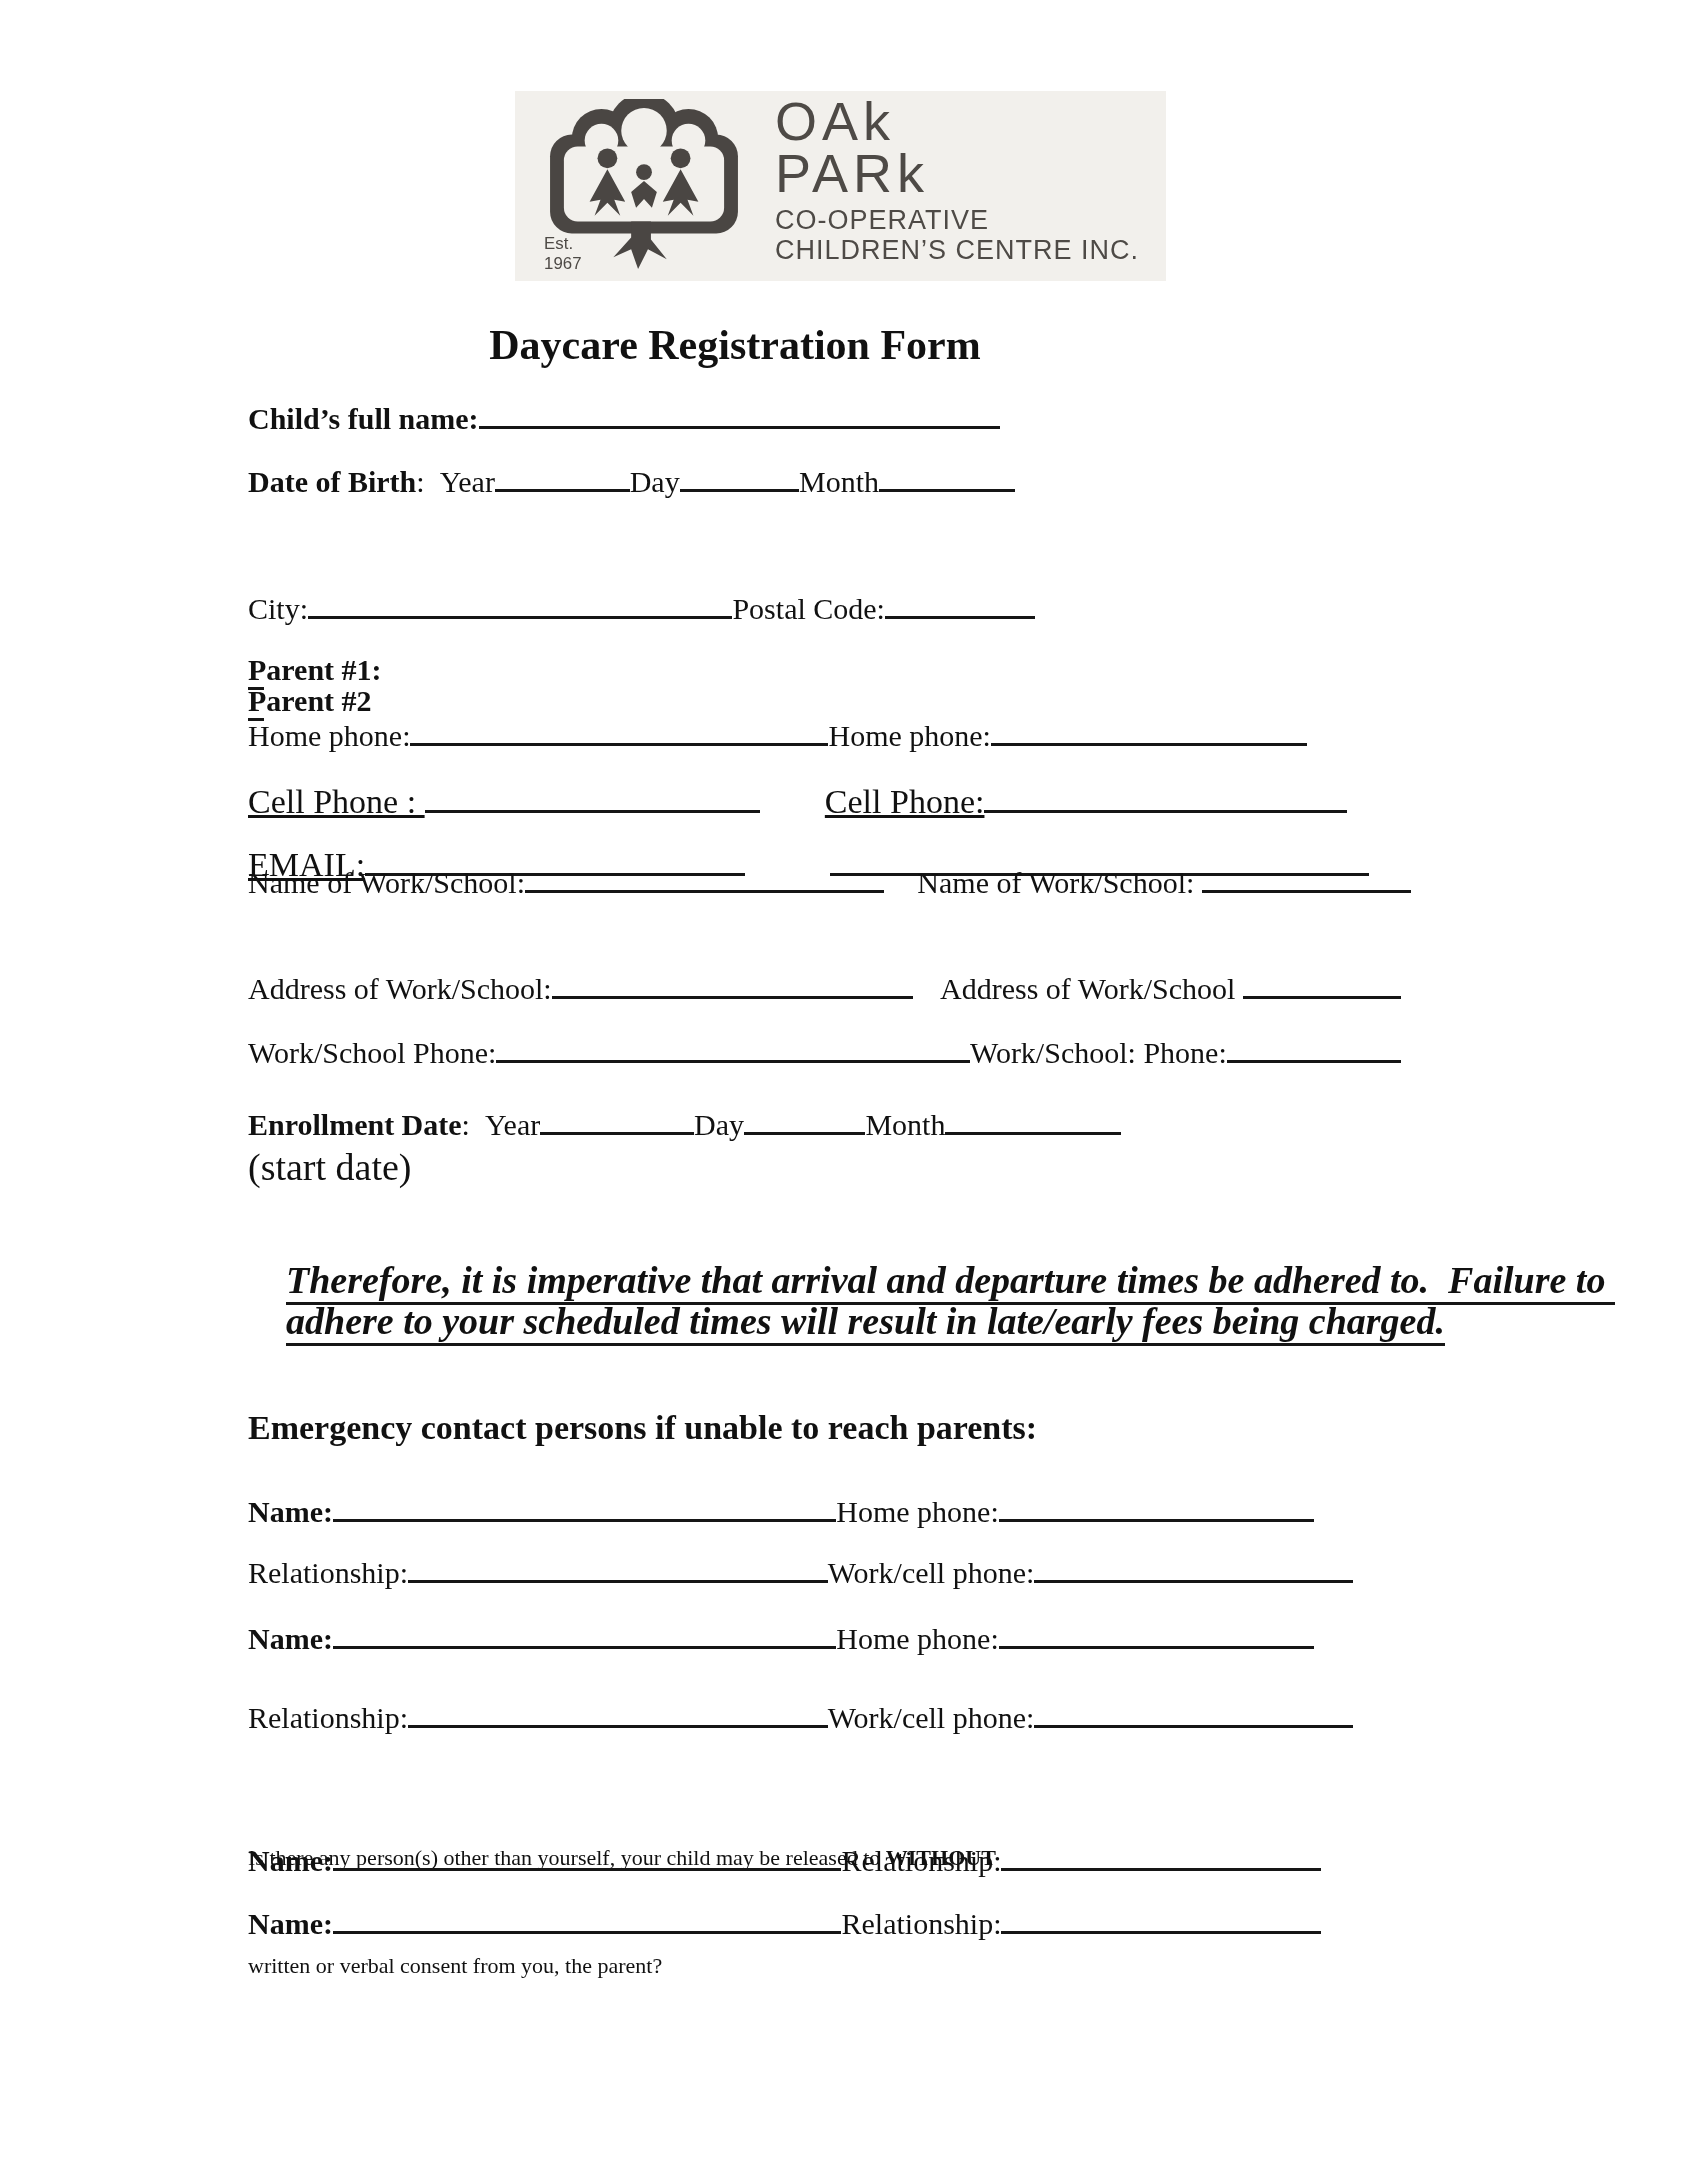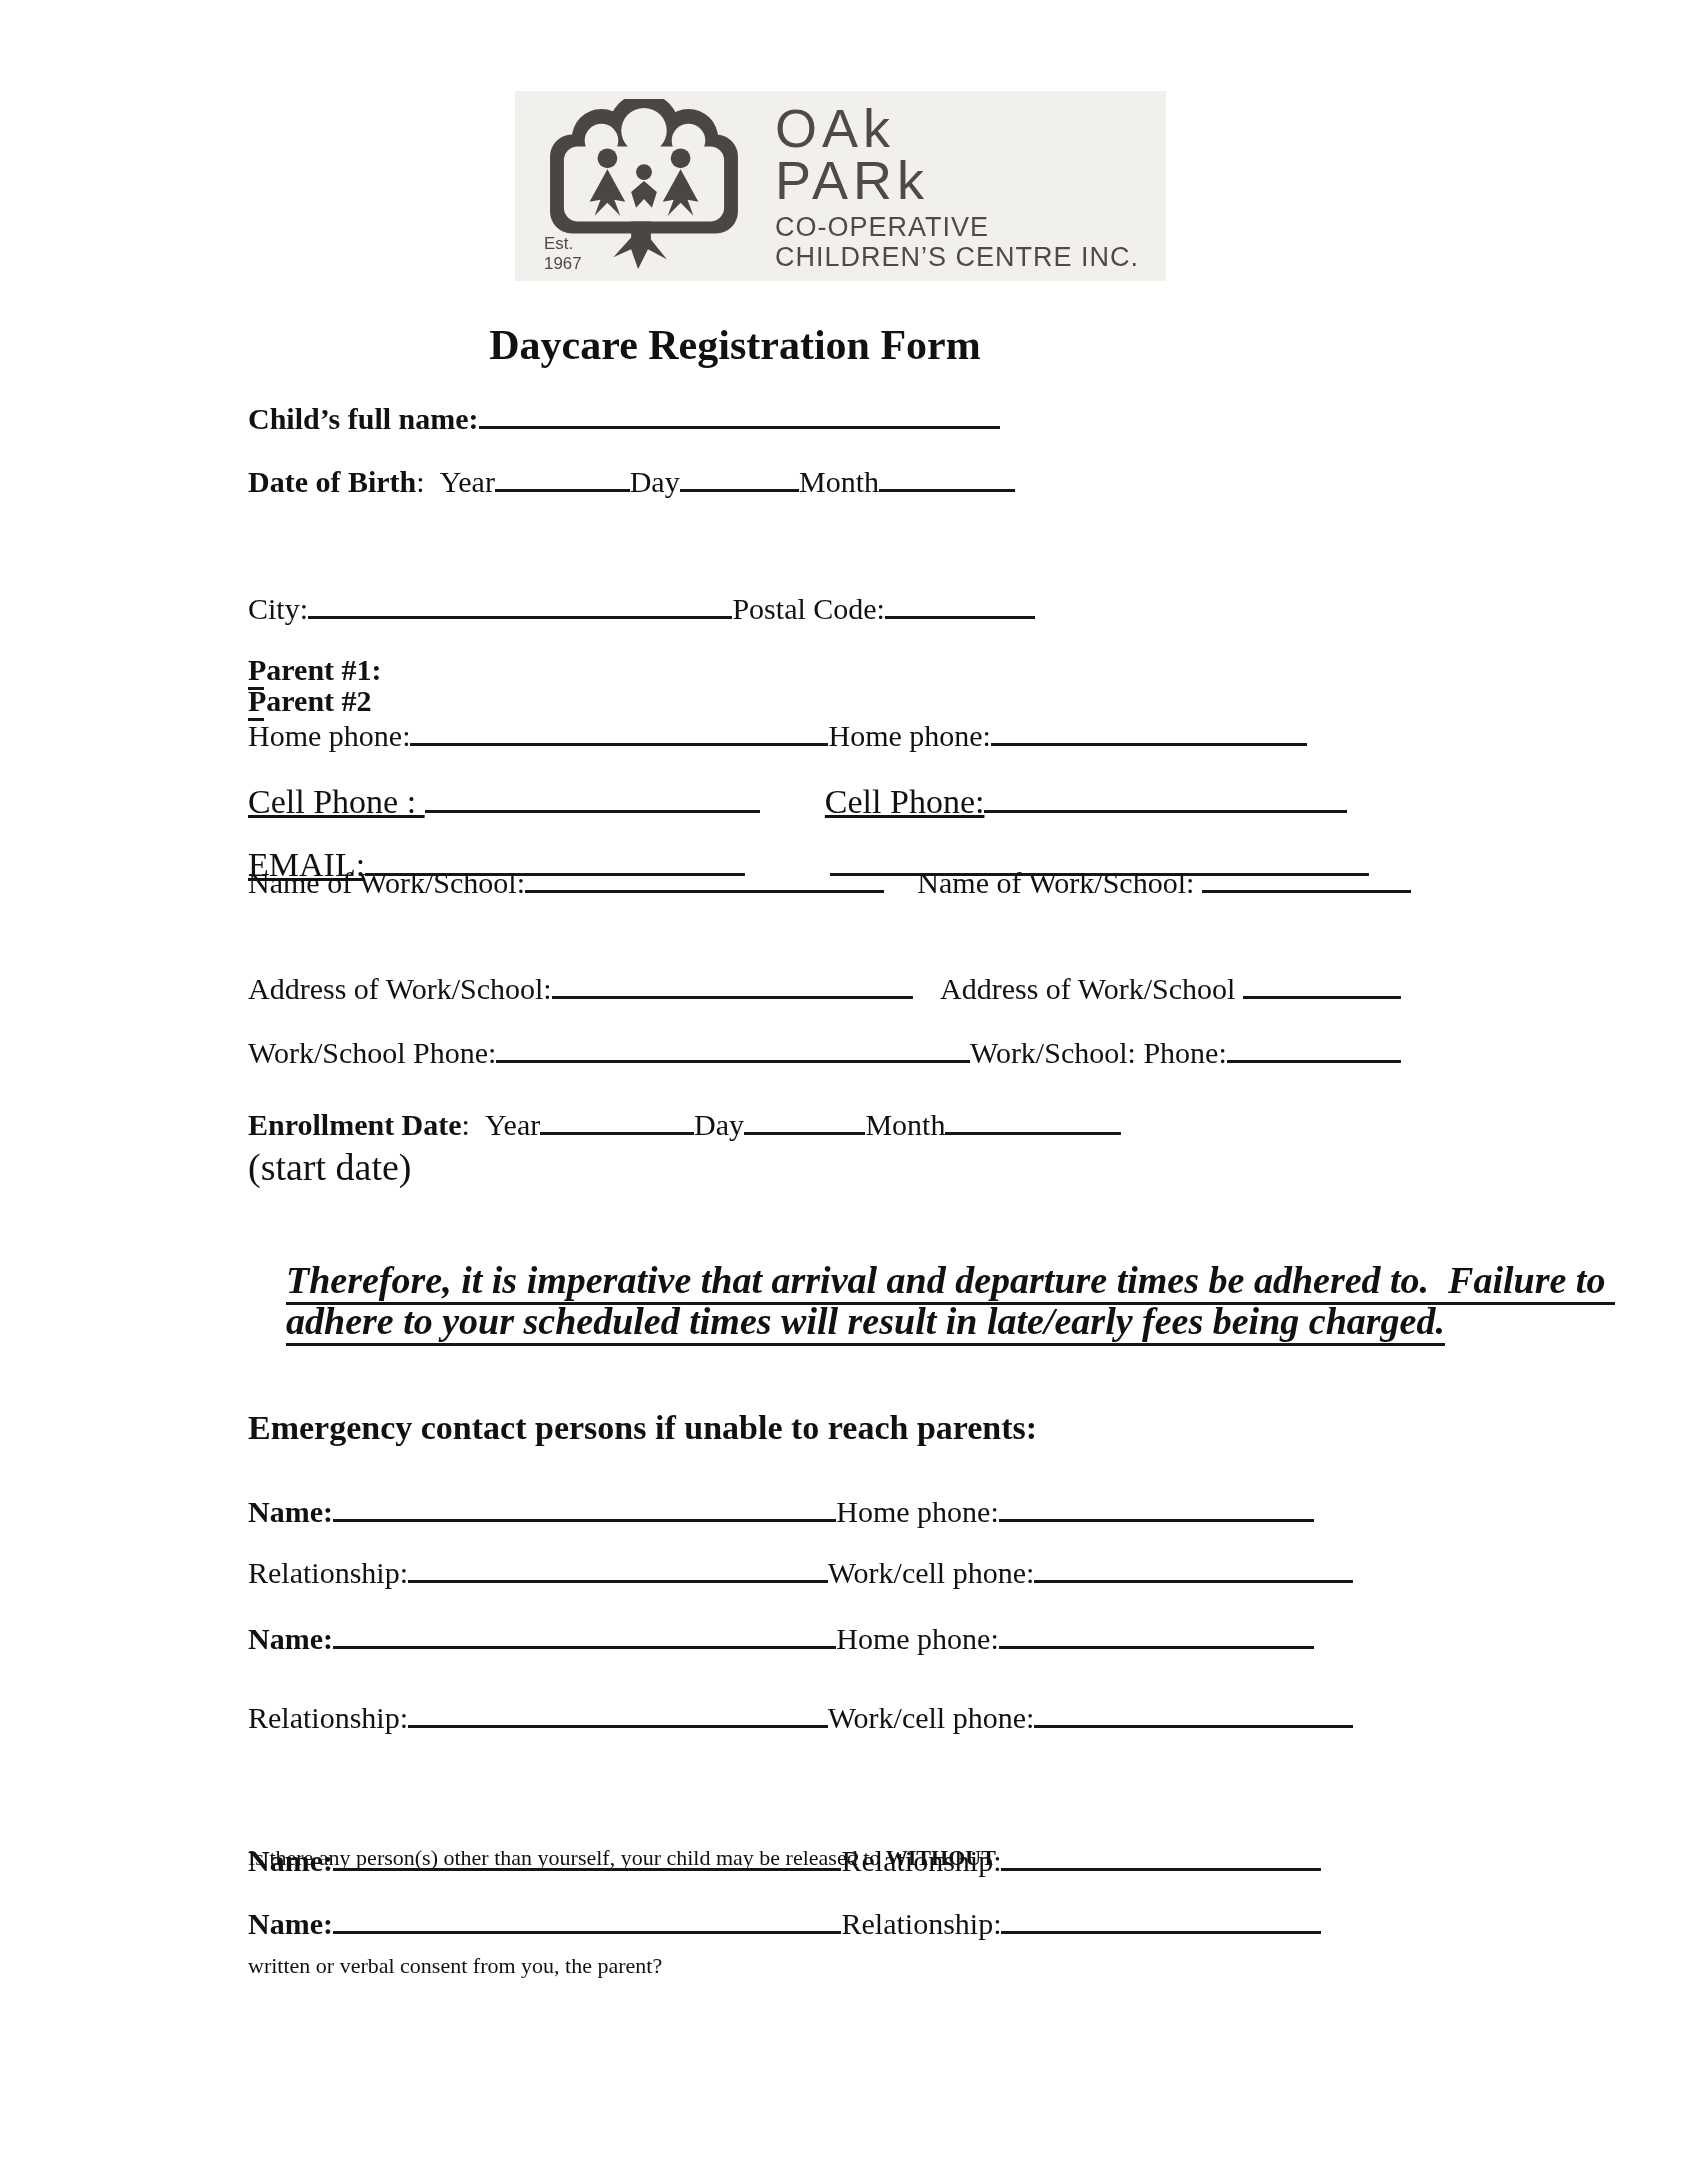--- a/index.html
+++ b/index.html
@@ -3,21 +3,21 @@
 <meta charset="utf-8">
 <style>
   html,body{margin:0;padding:0;background:#ffffff;}
   #page{position:relative;width:1683px;height:2178px;background:#ffffff;
         font-family:"Liberation Serif",serif;color:#111;overflow:hidden;}
 
   
   .logo{position:absolute;left:515px;top:91px;width:651px;height:190px;
         background:#f2f0ec;display:flex;align-items:flex-start;}
   .logo svg{margin:8px 0 0 24px;flex:0 0 auto;}
-  .logo-text{margin-left:26px;padding-top:11px;color:#4e4a46;
+  .logo-text{margin-left:26px;padding-top:4px;color:#4e4a46;
              font-family:"Liberation Sans",sans-serif;}
   .logo-big{font-size:54px;line-height:52px;letter-spacing:5px;}
   .logo-small{font-size:27px;line-height:30px;letter-spacing:1px;}
   .logo-small.first{margin-top:6px;}
 
   
   .title{position:absolute;left:0;top:323px;width:1470px;text-align:center;
          font-size:42px;font-weight:bold;line-height:44px;}
 
   

